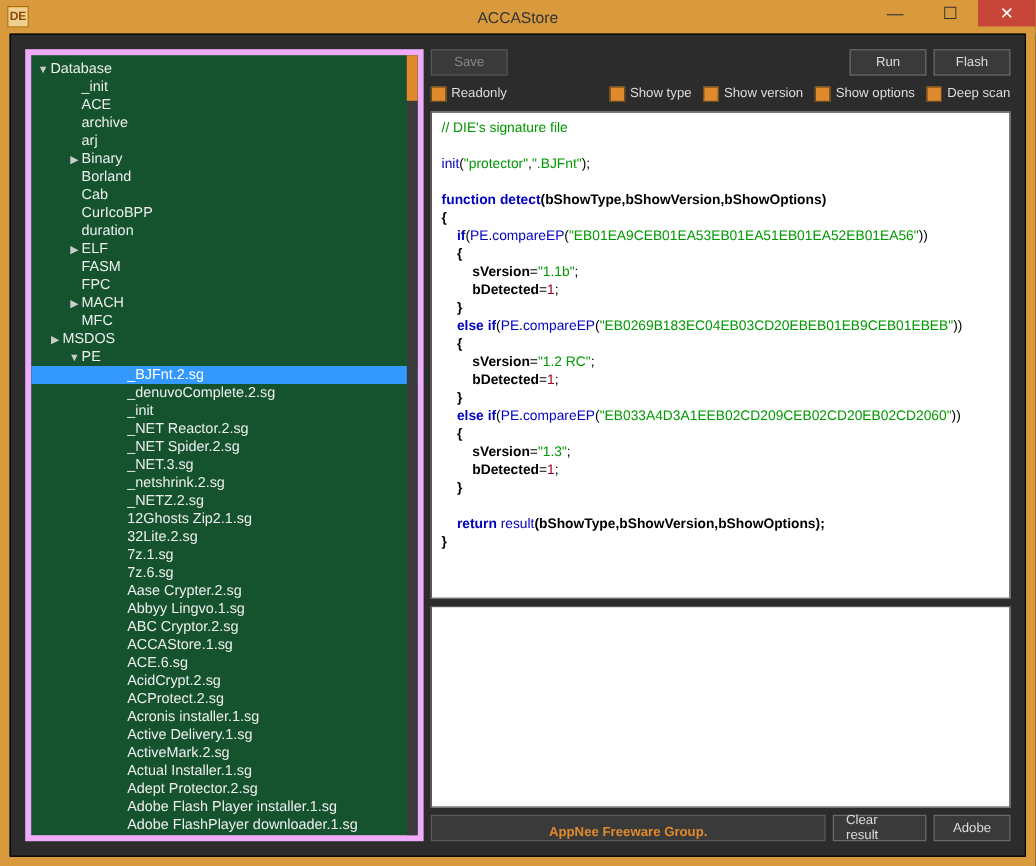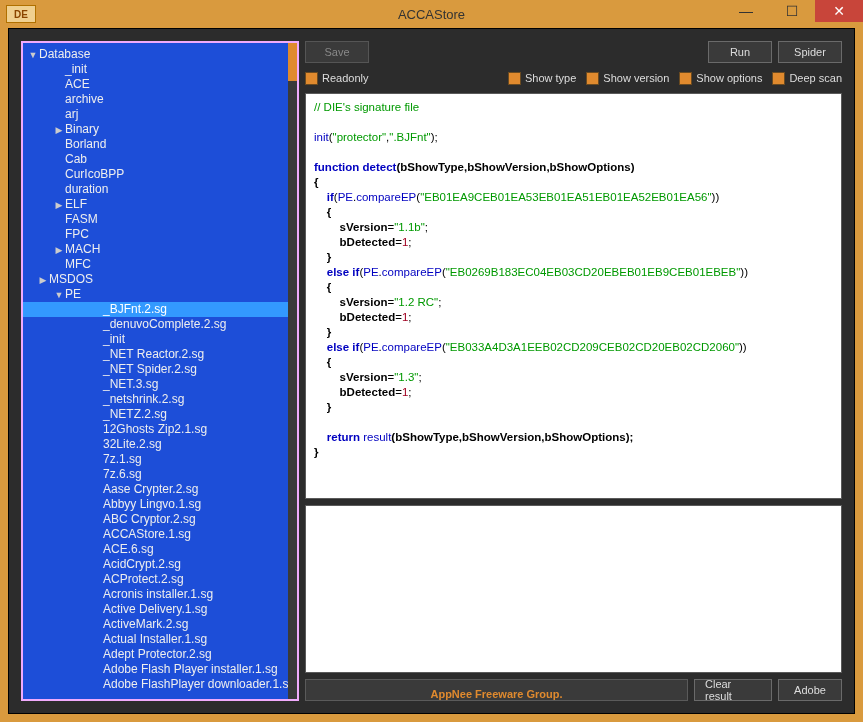--- a/index.html
+++ b/index.html
@@ -13,21 +13,21 @@
   }
   .titlebar {
     height: 28px;
     background: #d99a3e;
     display: flex;
     align-items: center;
     padding-left: 6px;
     position: relative;
   }
   .titlebar .icon {
-    width: 30px; height: 18px;
+    width: 18px; height: 18px;
     background: #f0d090;
     border: 1px solid #b07000;
     display: flex; align-items:center; justify-content:center;
     font-weight:bold; color:#8a4500;
     font-size:10px;
   }
   .titlebar .title {
     position:absolute;
     left:0; right:0;
     text-align:center;
@@ -41,23 +41,23 @@
     position:absolute; left:8px; top:28px; right:8px; bottom:8px;
     background:#2c2c2c;
     border:1px solid #000;
   }
   .workspace {
     position:absolute; left:12px; top:12px; right:12px; bottom:12px;
     display:flex;
     gap:6px;
   }
   .leftpanel {
-    width:278px;
-    background:#1d4ed8;
-    border:2px solid #f0abfc;
+    width:332px;
+    background:#14532d;
+    border:5px solid #f0abfc;
     display:flex;
     flex-direction:column;
     position:relative;
   }
   .tree {
     flex:1;
     overflow:hidden;
     color:#eee;
     font-size:12px;
     padding-top:4px;
@@ -195,21 +195,21 @@
         </div>
       <div class="vscroll">
         <div class="thumb"></div>
       </div>
     </div>
     <div class="rightpanel">
       <div class="topbtns">
         <div class="btn save">Save</div>
         <div class="spacer"></div>
         <div class="btn run">Run</div>
-        <div class="btn debug">Spider</div>
+        <div class="btn debug">Flash</div>
       </div>
       <div class="optrow">
         <div class="opt">
             <span class="chk"></span>
             <span>Readonly</span>
           </div>
         <div class="opt">
             <span class="chk"></span>
             <span>Show type</span>
           </div>

